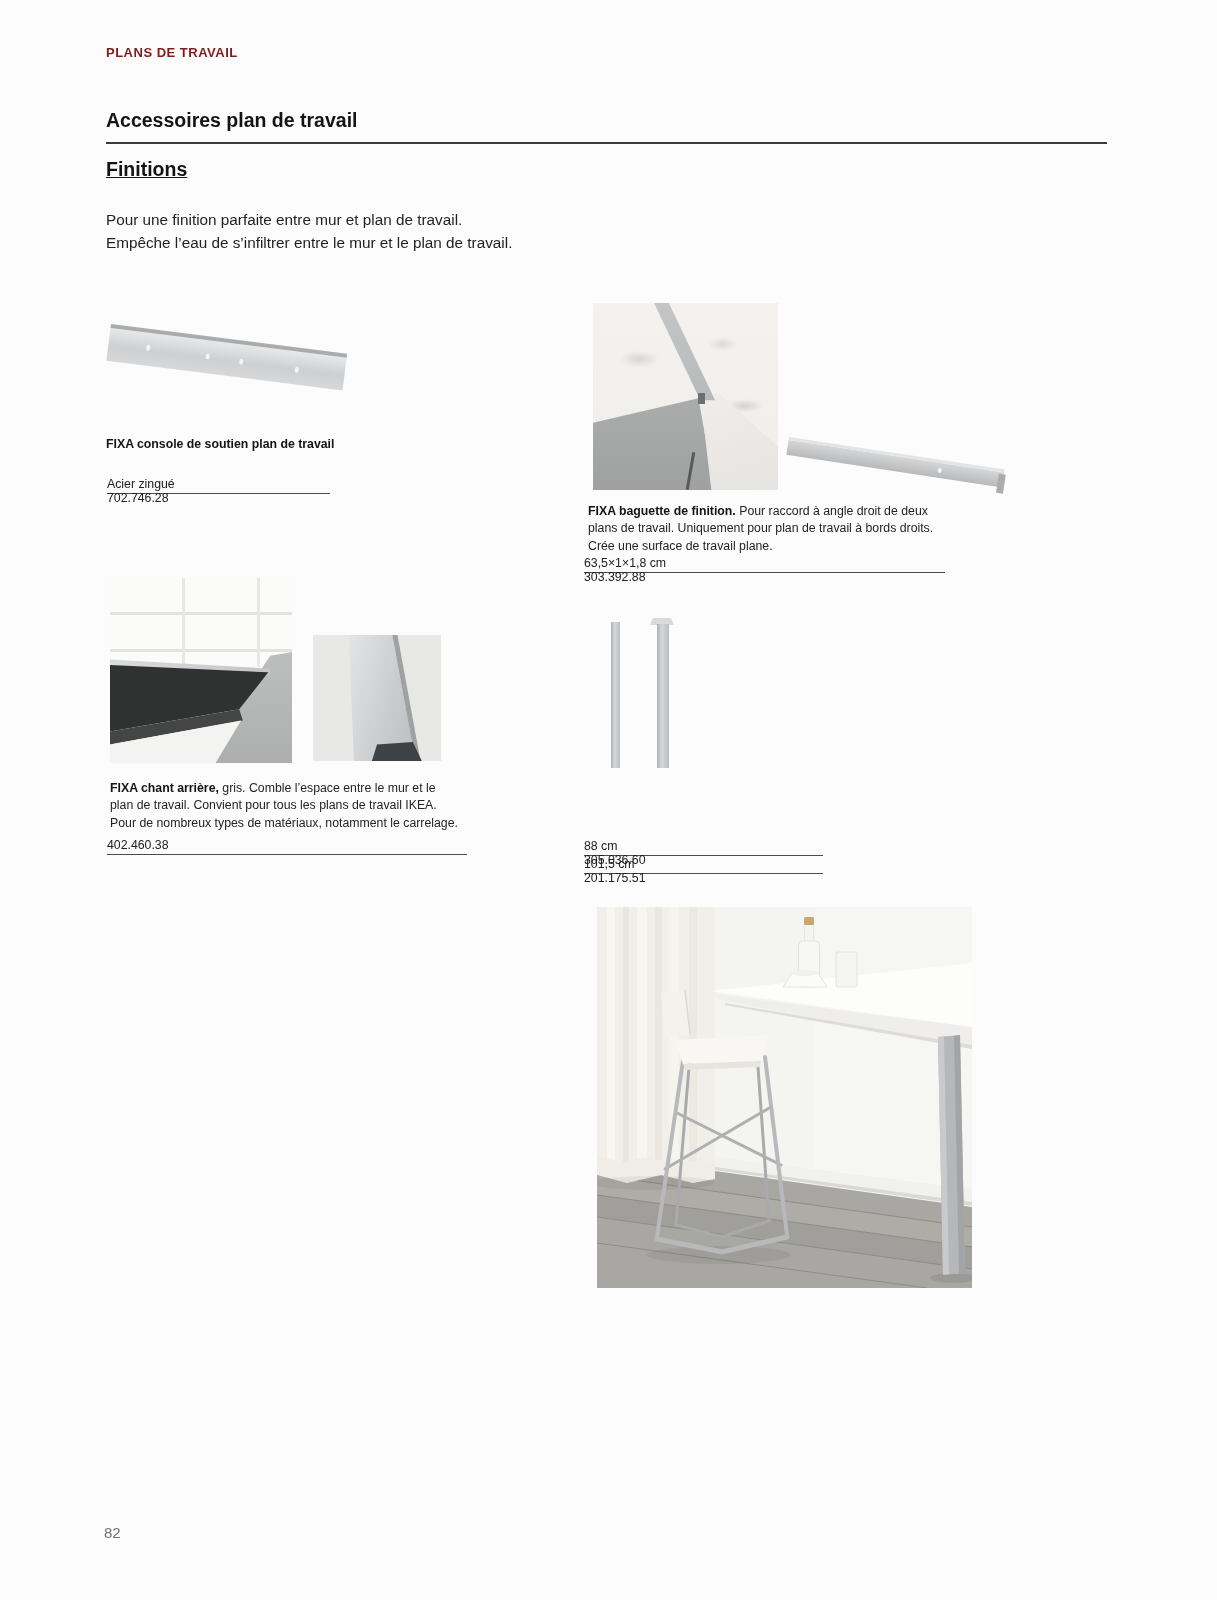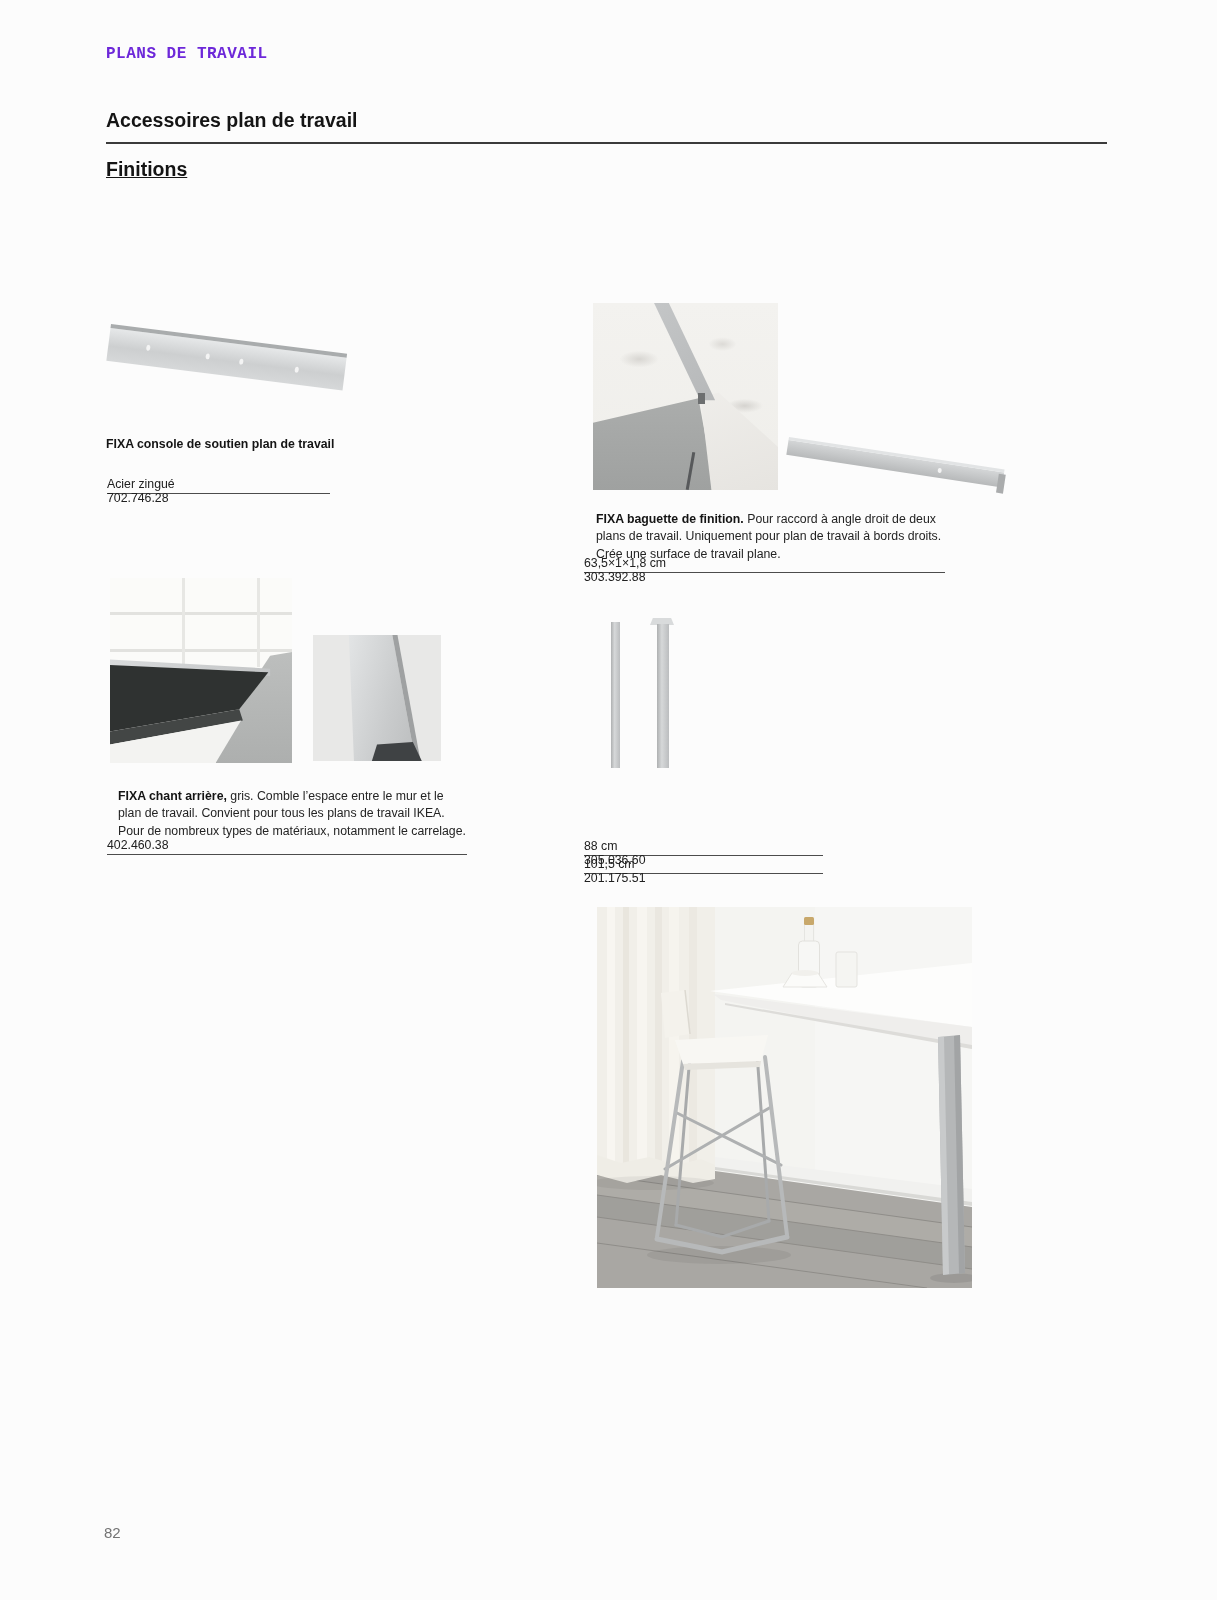--- a/index.html
+++ b/index.html
@@ -2,26 +2,26 @@
 <html><head>
 <meta charset="utf-8">
 <style>
   html,body{margin:0;padding:0;background:#e9e9e9;}
   .page{
     position:relative;width:1217px;height:1600px;margin:0 auto;
     background:#fcfcfc;overflow:hidden;
     font-family:"Liberation Sans", sans-serif;color:#1b1b1b;
   }
   .abs{position:absolute;}
-  .kicker{font-size:16px;font-weight:bold;letter-spacing:.5px;color:#6d28d9;font-family:Liberation Mono, monospace;}
+  .kicker{font-size:13px;font-weight:bold;letter-spacing:.5px;color:#7f1d1d;}
   .h1{font-size:19.5px;font-weight:bold;color:#141414;}
   .rule{height:2px;background:#3b3b3b;}
   .intro{font-size:15.3px;line-height:23px;color:#1f1f1f;}
   .pname{font-size:12.3px;font-weight:bold;line-height:19px;color:#141414;}
-  .pdesc{font-size:12.3px;line-height:17.3px;color:#242424;margin:12px;}
+  .pdesc{font-size:12.3px;line-height:17.3px;color:#242424;margin:4px;}
   .pdesc b{color:#141414;}
   .row{display:flex;align-items:flex-start;border-bottom:1px solid #4c4c4c;
        font-size:12.3px;color:#202020;height:17px;box-sizing:border-box;flex-direction:column;}
   .row .lab{display:inline-block;flex:0 0 auto;}
   .row .code{display:inline-block;}
   .pagenum{font-size:15px;color:#737373;}
 
   
   .shot{overflow:hidden;}
   .bar1{position:absolute;left:5px;top:24px;width:238px;height:33px;
@@ -75,20 +75,24 @@
 </style>
 </head>
 <body>
 
 <div class="page">
 
   <div class="abs kicker" style="left:106px;top:45px;">PLANS DE TRAVAIL</div>
   <div class="abs h1" style="left:106px;top:109px;">Accessoires plan de travail</div>
   <div class="abs rule" style="left:106px;top:142px;width:1001px;"></div>
   <div class="abs h1" style="left:106px;top:158px;text-decoration:underline;">Finitions</div>
+  <div class="abs intro" style="left:106px;top:208px;width:620px;">
+    <div>Pour une finition parfaite entre mur et plan de travail.</div>
+    <div>Empêche l’eau de s’infiltrer entre le mur et le plan de travail.</div>
+  </div>
 
   <div class="abs shot" style="left:106px;top:300px;width:250px;height:92px;">
     <div class="bar1">
       <span class="hole" style="left:38px;top:12px;"></span>
       <span class="hole" style="left:98px;top:13px;"></span>
       <span class="hole" style="left:132px;top:14px;"></span>
       <span class="hole" style="left:188px;top:15px;"></span>
     </div>
   </div>
   <div class="abs pname" style="left:106px;top:435px;width:255px;">FIXA console de soutien plan de travail</div>

